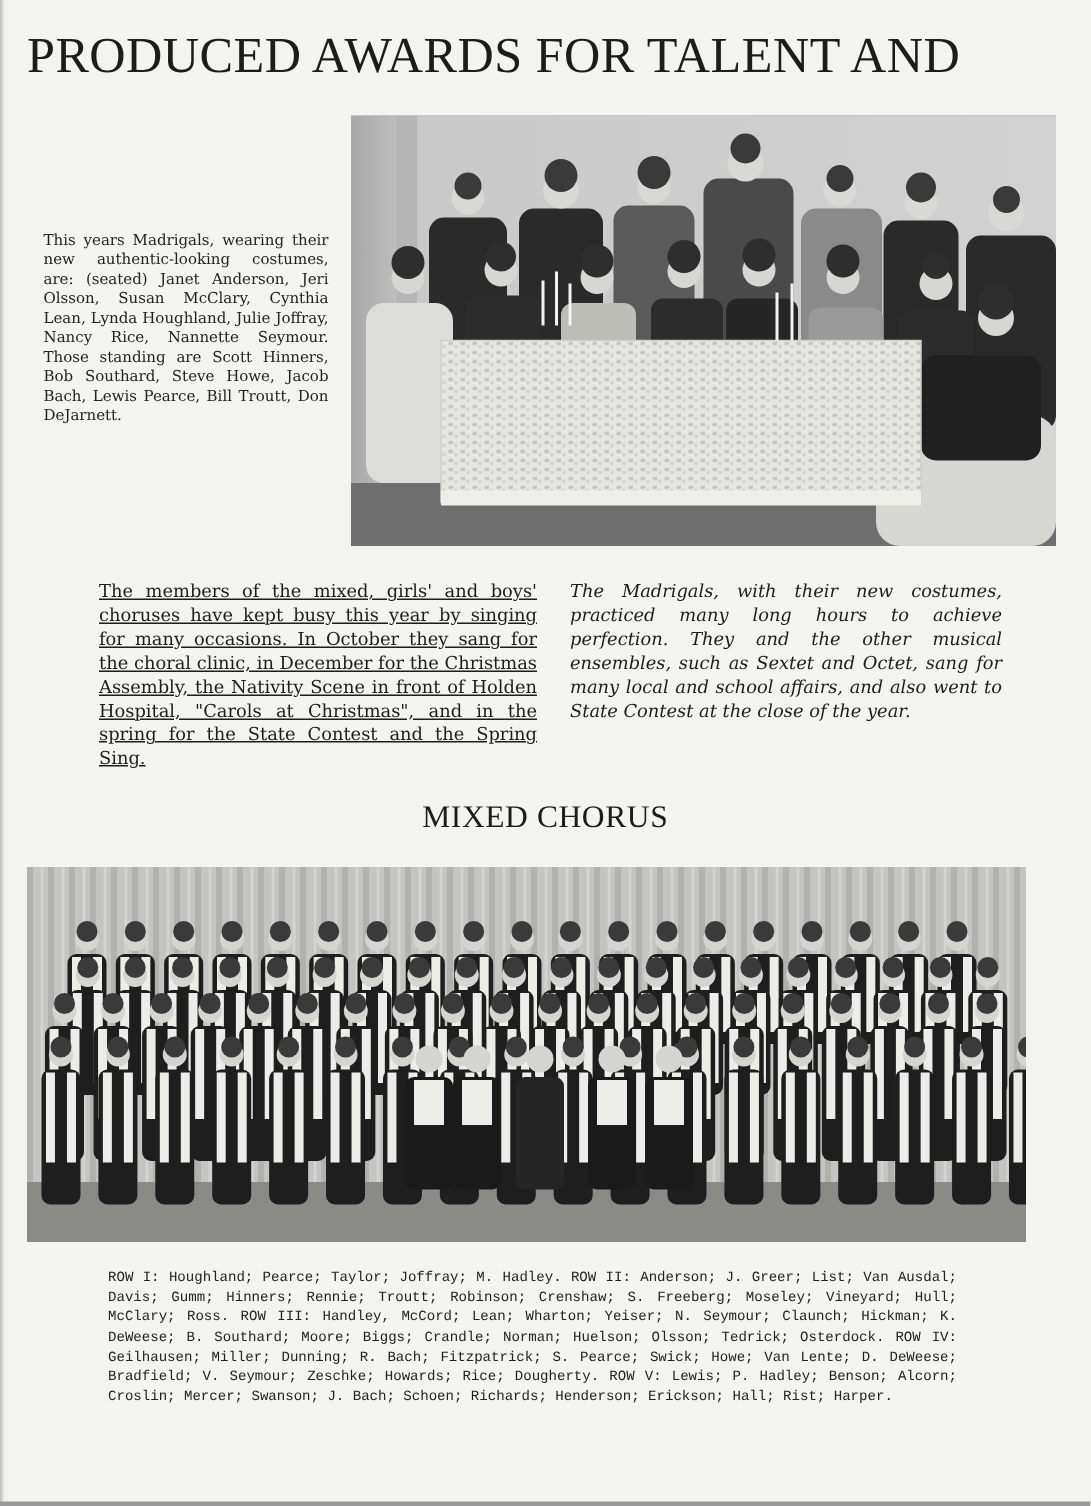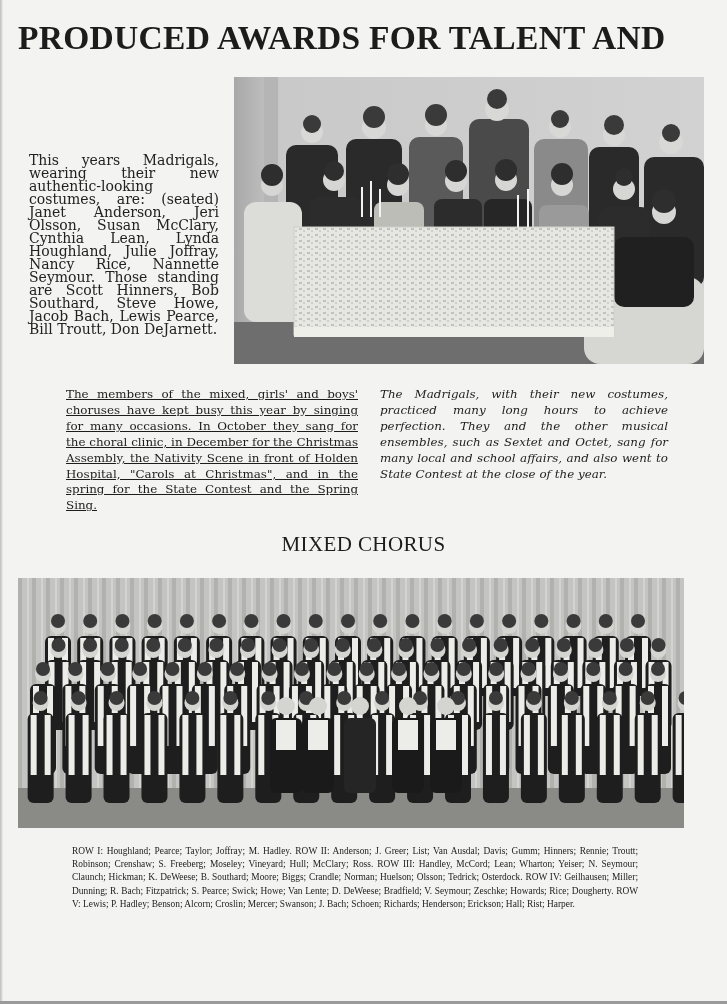--- a/index.html
+++ b/index.html
@@ -19,21 +19,21 @@
   }
   .headline {
     position: absolute; left: 18px; top: 18px; width: 690px;
     font-family: "Liberation Serif", serif;
     font-size: 33.5px; letter-spacing: 0.3px; line-height: 40px;
     color: #1c1c1c; white-space: nowrap;
   }
   .caption-small {
     position: absolute; left: 29px; top: 154px; width: 190px;
     font-family: "DejaVu Serif", serif;
-    font-size: 14px; line-height: 13px; text-align: justify;
+    font-size: 10px; line-height: 13px; text-align: justify;
     color: #222;
   }
   .photo {
     position: absolute; overflow: hidden;
     background: #9d9d9d;
   }
   .photo svg { display: block; }
   #madrigals-photo { left: 234px; top: 77px; width: 470px; height: 287px; }
   #chorus-photo { left: 18px; top: 578px; width: 666px; height: 250px; }
   .body-col {
@@ -44,31 +44,31 @@
   }
   #col-left { left: 66px; width: 292px; }
   #col-right { left: 380px; width: 288px; }
   .section-title {
     position: absolute; left: 0; top: 532px; width: 727px; text-align: center;
     font-family: "Liberation Serif", serif;
     font-size: 21px; letter-spacing: 0.4px; color: #1c1c1c;
   }
   .roster {
     position: absolute; left: 72px; top: 845px; width: 566px;
-    font-family: Liberation Serif, serif;
+    font-family: Liberation Mono, monospace;
     font-size: 9.4px; line-height: 13.2px; text-align: justify;
     color: #222;
   }
 </style>
 </head>
 <body>
 
 <div class="binding-edge"></div>
 
-<h1 class="headline" style="margin:0;font-weight:bold;">PRODUCED AWARDS FOR TALENT AND</h1>
+<h1 class="headline" style="margin:0;font-weight:normal;">PRODUCED AWARDS FOR TALENT AND</h1>
 
 <p class="caption-small" style="margin:0;">This years Madrigals, wearing their new authentic-looking costumes, are: (seated) Janet Anderson, Jeri Olsson, Susan McClary, Cynthia Lean, Lynda Houghland, Julie Joffray, Nancy Rice, Nannette Seymour. Those standing are Scott Hinners, Bob Southard, Steve Howe, Jacob Bach, Lewis Pearce, Bill Troutt, Don DeJarnett.</p>
 
 <div class="photo" id="madrigals-photo" aria-label="Madrigals group photo in costume">
   <svg width="470" height="287" viewBox="0 0 470 287">
     <defs>
       <linearGradient id="wallg" x1="0" y1="0" x2="1" y2="0">
         <stop offset="0" stop-color="#a8a8a8"></stop>
         <stop offset="0.1" stop-color="#c9c9c9"></stop>
         <stop offset="1" stop-color="#d2d2d2"></stop>

